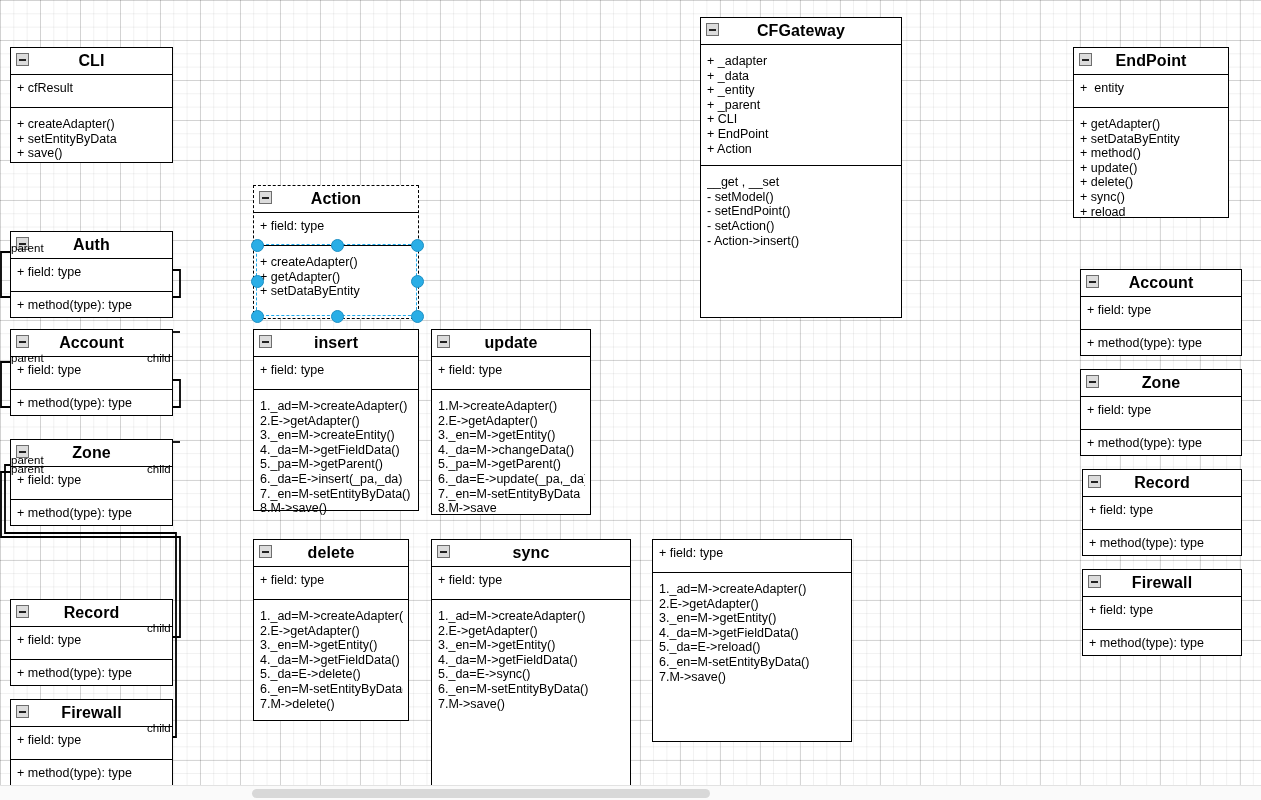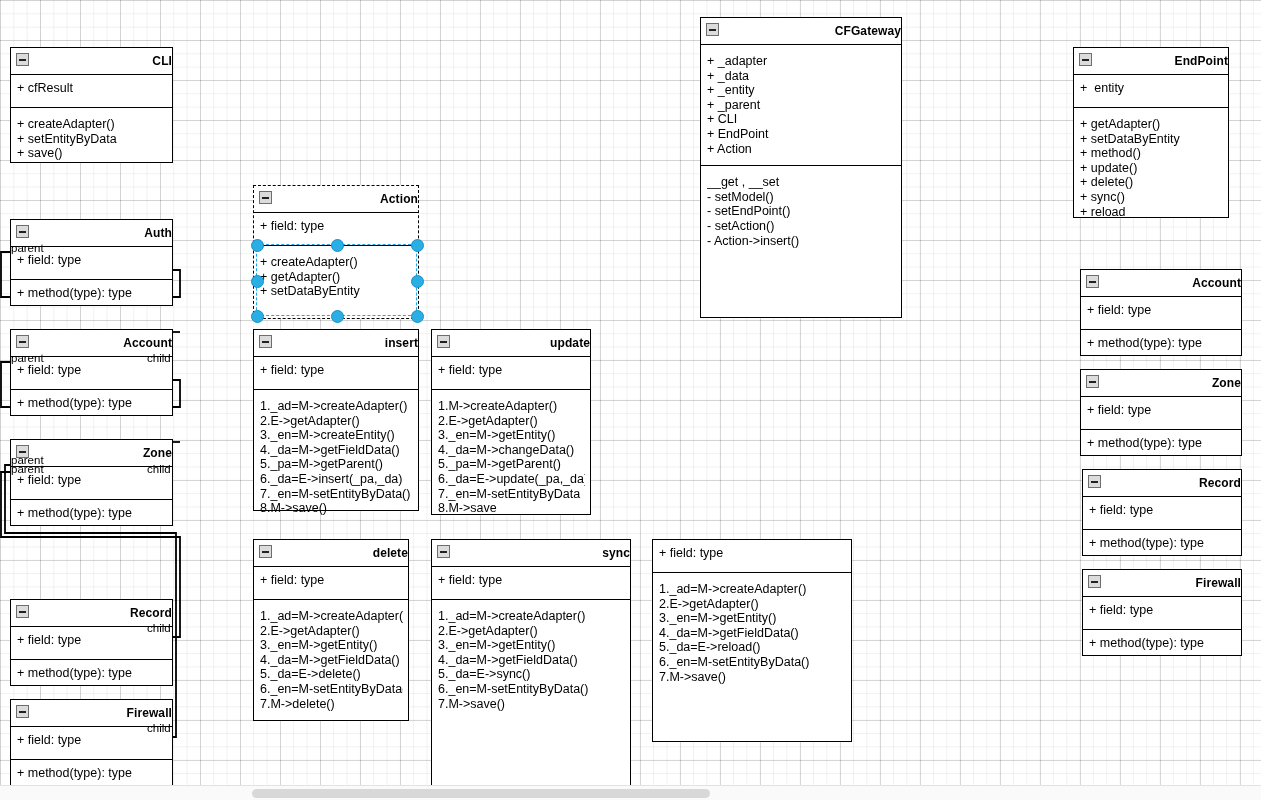--- a/index.html
+++ b/index.html
@@ -56,23 +56,23 @@
     border: 1.6px dashed #000000;
   }
 
   .cls-title {
     position: relative;
     box-sizing: border-box;
     height: 27px;
     border-bottom: 1.6px solid #000000;
     display: flex;
     align-items: center;
-    justify-content: flex-end;
+    justify-content: center;
     font-weight: bold;
-    font-size: 12px;
+    font-size: 16px;
     letter-spacing: .1px;
   }
   .collapse-icon {
     position: absolute;
     left: 5px;
     top: 5px;
     width: 13px;
     height: 13px;
     box-sizing: border-box;
     background: #dcdcdc;
@@ -178,21 +178,21 @@
 
   <div id="classes">
       <div class="uml-class" style="left: 10px; top: 47px; width: 163px; height: 116px;">
         <div class="cls-title">
           <span class="collapse-icon"></span>
           <span>CLI</span>
         </div>
         <div class="cls-attrs" style="height: 33px;"><div>+ cfResult</div></div>
         <div class="cls-ops roomy"><div>+ createAdapter()</div><div>+ setEntityByData</div><div>+ save()</div></div>
       </div>
-      <div class="uml-class" style="left: 10px; top: 219px; width: 163px; height: 87px;">
+      <div class="uml-class" style="left: 10px; top: 231px; width: 163px; height: 87px;">
         <div class="cls-title">
           <span class="collapse-icon"></span>
           <span>Auth</span>
         </div>
         <div class="cls-attrs" style="height: 33px;"><div>+ field: type</div></div>
         <div class="cls-ops"><div>+ method(type): type</div></div>
       </div>
       <div class="uml-class" style="left: 10px; top: 329px; width: 163px; height: 87px;">
         <div class="cls-title">
           <span class="collapse-icon"></span>

